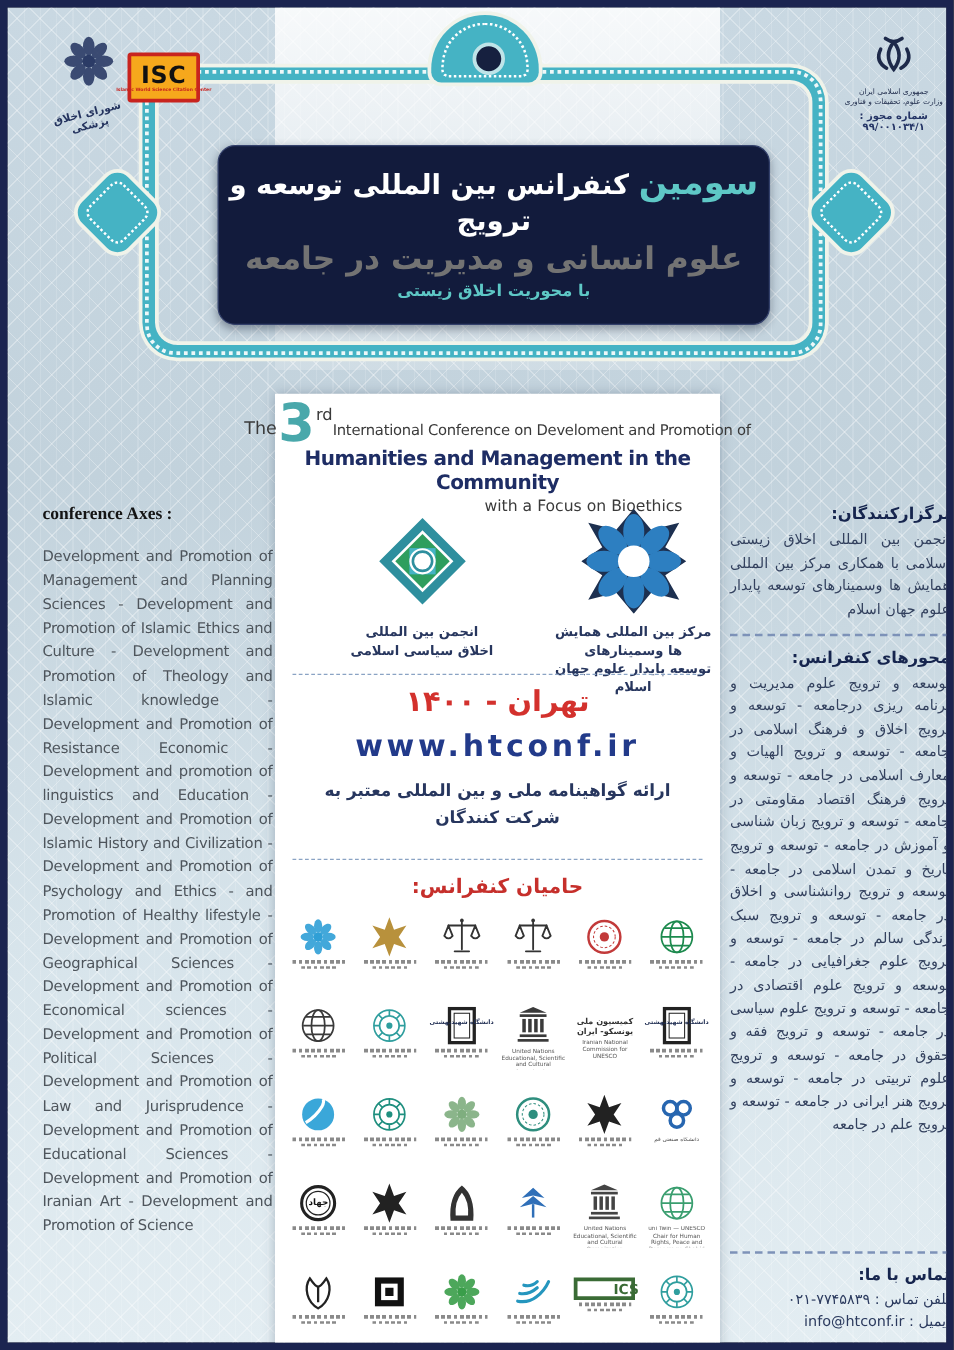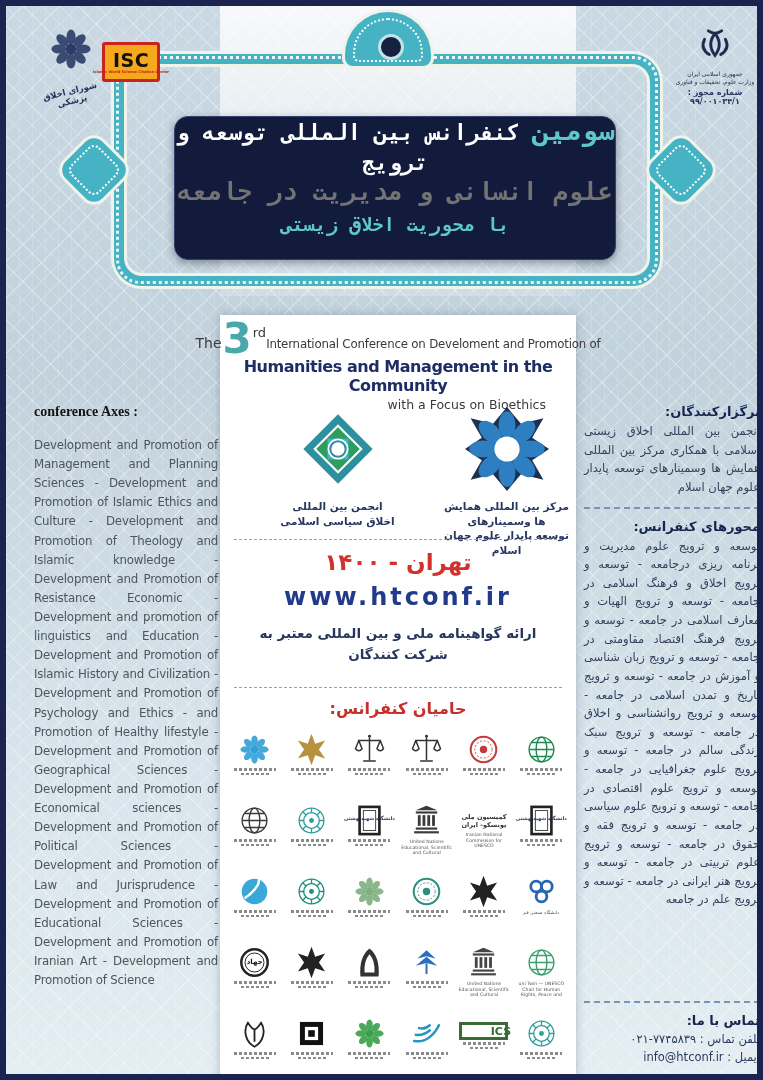--- a/index.html
+++ b/index.html
@@ -46,25 +46,25 @@
   .lotus{position:absolute;left:339px;top:6px;width:86px;height:54px;background:#45b3c4;
     border-radius:43px 43px 8px 8px;z-index:4;box-shadow:0 0 0 3px #f0f3ea;}
   .lotus::before{content:"";position:absolute;inset:6px 8px 4px 8px;border:2px dotted #fff;
     border-radius:36px 36px 6px 6px;}
   .lotus::after{content:"";position:absolute;left:33px;top:22px;width:20px;height:20px;
     background:#16203f;border-radius:50%;border:3px solid #bfe4e8;}
 
   
   .banner{position:absolute;left:168px;top:110px;width:442px;height:144px;background:#121b3c;
     border-radius:14px;z-index:5;border:1px solid #33406b;box-shadow:0 3px 8px rgba(10,20,40,.4);
-    text-align:center;direction:rtl;box-sizing:border-box;font-family:Liberation Mono, monospace;}
+    text-align:center;direction:rtl;padding-top:13px;box-sizing:border-box;}
   .bn1{font-size:22px;color:#fff;font-weight:bold;line-height:1.25;}
   .bn1 .hl{color:#5ec8c6;font-size:27px;}
   .bn2{font-size:25px;color:#737373;font-weight:bold;line-height:1.2;margin-top:1px;}
-  .bn3{font-size:19px;color:#5ec8c6;font-weight:bold;margin-top:4px;}
+  .bn3{font-size:13px;color:#5ec8c6;font-weight:bold;margin-top:4px;}
 
   
   .col-l{position:absolute;left:28px;top:398px;width:184px;z-index:5;}
   .col-l .ttl{font-size:14px;font-weight:bold;color:#141414;margin-bottom:16px;font-family:Liberation Serif, serif;}
   .col-l .bdy{font-size:11.8px;line-height:1.62;color:#4e555c;text-align:justify;letter-spacing:-.2px;}
 
   .col-r{position:absolute;left:578px;top:398px;width:176px;bottom:10px;z-index:5;direction:rtl;
     display:flex;flex-direction:column;}
   .col-r .sec-t{font-size:13px;font-weight:bold;color:#16254e;margin-bottom:3px;}
   .col-r .sec-b{font-size:11.5px;line-height:1.62;color:#33415e;text-align:justify;}

